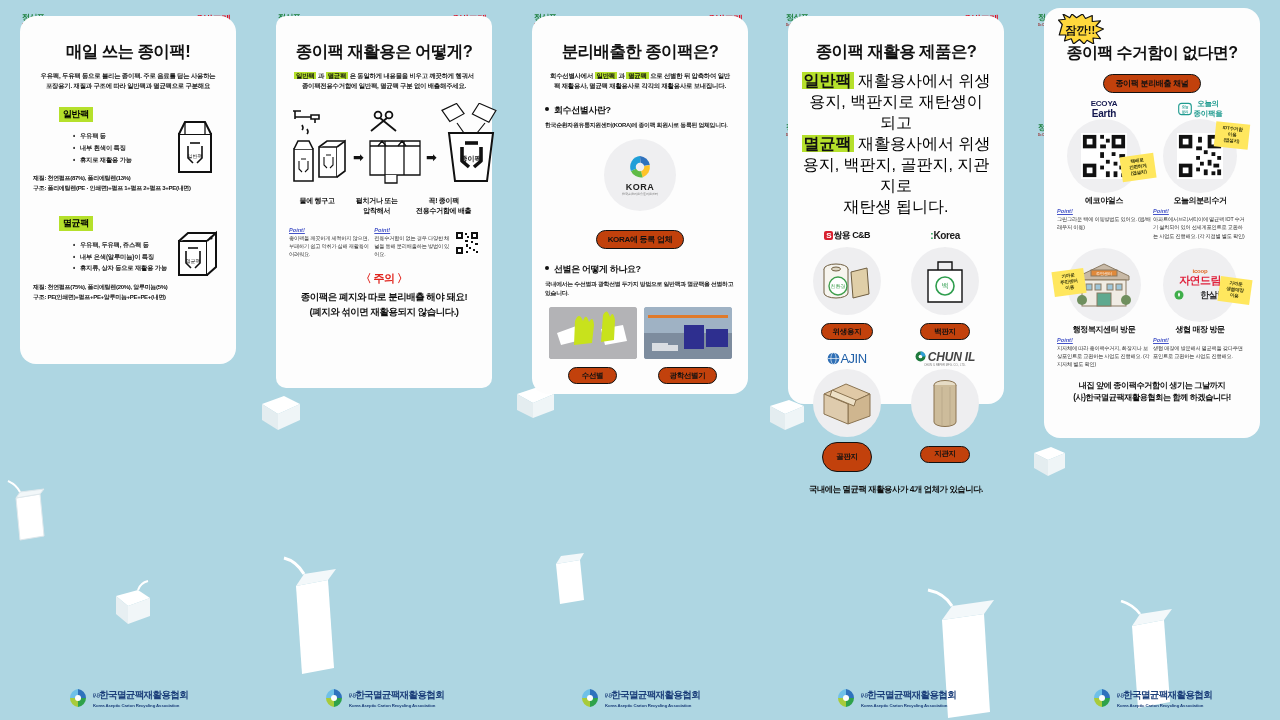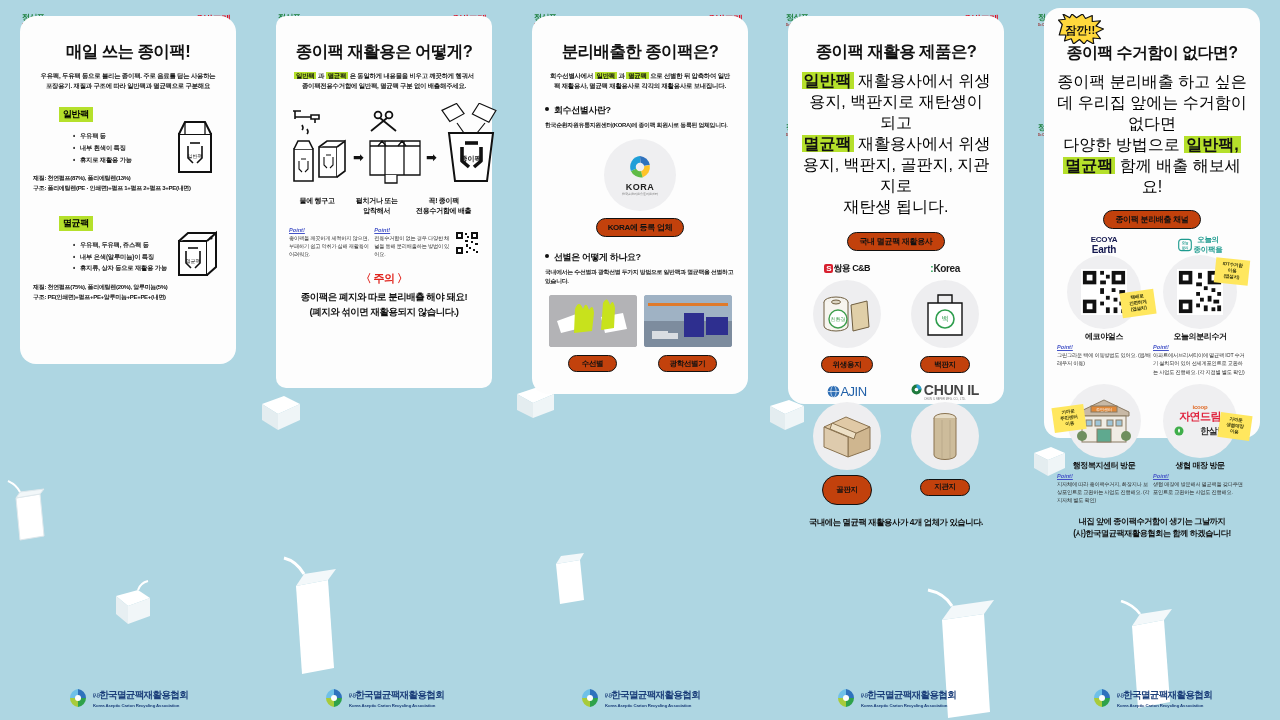--- a/index.html
+++ b/index.html
@@ -488,21 +488,21 @@
           <svg width="26" height="26" viewBox="0 0 40 40">
             <path d="M20 3 A17 17 0 0 1 35 17 L21 19 Z" fill="#2f72bd"></path>
             <path d="M35 17 A17 17 0 0 1 24 36 L20 20 Z" fill="#ffc328"></path>
             <path d="M24 36 A17 17 0 0 1 6 26 L20 20 Z" fill="#5fbb46"></path>
             <path d="M6 26 A17 17 0 0 1 20 3 L20 20 Z" fill="#1f9fd8"></path>
             <circle cx="20" cy="20" r="6.5" fill="#efeff1"></circle>
           </svg>
           <div style="font-size:9px; font-weight:700; letter-spacing:0.5px; color:#222; margin-top:2px;">KORA</div>
           <div style="font-size:3px; color:#666;">한국순환자원유통지원센터</div>
         </div>
-        <div class="centered" style="margin-top:5px;">
+        <div class="centered" style="margin-top:17px;">
           <span class="pill">KORA에 등록 업체</span>
         </div>
       </div>
 
       <div class="qrow" style="margin-top:14px;">
         <span class="qdot"></span>
         <span class="qtext">선별은 어떻게 하나요?</span>
       </div>
       <div class="qsub">국내에서는 수선별과 광학선별 두가지 방법으로 일반팩과 멸균팩을 선별하고 있습니다.</div>
 
@@ -596,23 +596,20 @@
     </div>
 
     <div class="card h4">
       <h1 class="title">종이팩 재활용 제품은?</h1>
       <div class="lead" style="text-align:center;">
         <div><span class="hl">일반팩</span> <span>재활용사에서 위생용지, 백판지로 재탄생이 되고</span></div>
         <div><span class="hl">멸균팩</span> <span>재활용사에서 위생용지, 백판지, 골판지, 지관지로</span></div>
         <div>재탄생 됩니다.</div>
       </div>
 
-      <div class="centered" style="margin-top:12px;">
-        <span class="pill">국내 멸균팩 재활용사</span>
-      </div>
 
       <div class="grid2">
         <div class="brandcell">
           <div class="brandlogo">
             <span style="background:#d8202f;color:#fff;font-weight:700;font-size:8px;padding:0 2px;border-radius:2px;">S</span>
             <span style="font-size:9px;font-weight:700;color:#111;letter-spacing:-0.6px;">쌍용 C&amp;B</span>
           </div>
           <div class="prodcircle">
             <svg width="52" height="42" viewBox="0 0 52 42">
               <ellipse cx="15" cy="9" rx="12" ry="5" fill="#f4f2ec" stroke="#6f5e40"></ellipse>
@@ -665,21 +662,21 @@
         </div>
 
         <div class="brandcell">
           <div class="brandlogo" style="flex-direction:column;">
             <div style="display:flex;align-items:center;gap:2px;">
               <svg width="11" height="11" viewBox="0 0 20 20">
                   <circle cx="10" cy="10" r="9" fill="#1f7a3d"></circle>
                   <circle cx="10" cy="10" r="3.4" fill="#fff"></circle>
                   <path d="M10 1 A9 9 0 0 1 19 10 L13 10 A3 3 0 0 0 10 7 Z" fill="#2f9fd8"></path>
                 </svg>
-              <span style="color:#444;font-weight:700;font-size:14px;letter-spacing:-0.2px;">CHUN IL</span>
+              <span style="color:#444;font-weight:700;font-size:12px;letter-spacing:-0.2px;font-style:italic;">CHUN IL</span>
             </div>
             <div style="font-size:2.6px;color:#777;letter-spacing:0.1px;">CHUN IL PAPER MFG. CO., LTD.</div>
           </div>
           <div class="prodcircle">
             <svg width="30" height="50" viewBox="0 0 30 50">
               <ellipse cx="15" cy="7" rx="11" ry="4.5" fill="#e6dcc6" stroke="#8a7350"></ellipse>
               <path d="M4 7 L4 44 a11 4.5 0 0 0 22 0 L26 7" fill="#cdbc9b" stroke="#8a7350"></path>
               <path d="M12 9 L12 47 M20 9 L20 47" stroke="#b6a484" stroke-width="0.7"></path>
             </svg>
           </div>
@@ -742,29 +739,20 @@
     </div>
 
     <div class="card h5">
       <div class="jamkkan">
         <svg width="46" height="30" viewBox="0 0 60 40">
           <path d="M5 14 L0 8 L9 7 L6 0 L15 5 L18 0 L24 5 L32 0 L36 6 L45 2 L45 10 L56 9 L50 16 L60 20 L50 25 L56 33 L46 32 L47 40 L38 35 L34 40 L28 34 L20 40 L17 33 L8 36 L10 28 L1 28 Z" fill="#ffd83c" stroke="#111" stroke-width="1.6" stroke-linejoin="round"></path>
           <text x="29" y="26" font-size="15" font-weight="bold" text-anchor="middle" fill="#111" font-family="'Liberation Sans',sans-serif">잠깐!!</text>
         </svg>
       </div>
       <h1 class="title" style="margin-top:22px;">종이팩 수거함이 없다면?</h1>
-      <div class="lead" style="text-align:center;">
-        <div>종이팩 분리배출 하고 싶은데 우리집 앞에는 수거함이 없다면</div>
-        <div>
-          <span>다양한 방법으로</span>
-          <span class="hl">일반팩,</span>
-          <span class="hl">멸균팩</span>
-          <span>함께 배출 해보세요!</span>
-        </div>
-      </div>
 
       <div class="centered" style="margin-top:10px;">
         <span class="pill">종이팩 분리배출 채널</span>
       </div>
 
       <div class="chgrid">
 
         <div class="chcell">
           <div style="font-size:8px;font-weight:700;color:#14184f;letter-spacing:-0.2px;">
             <span>ECOYA</span><br>

